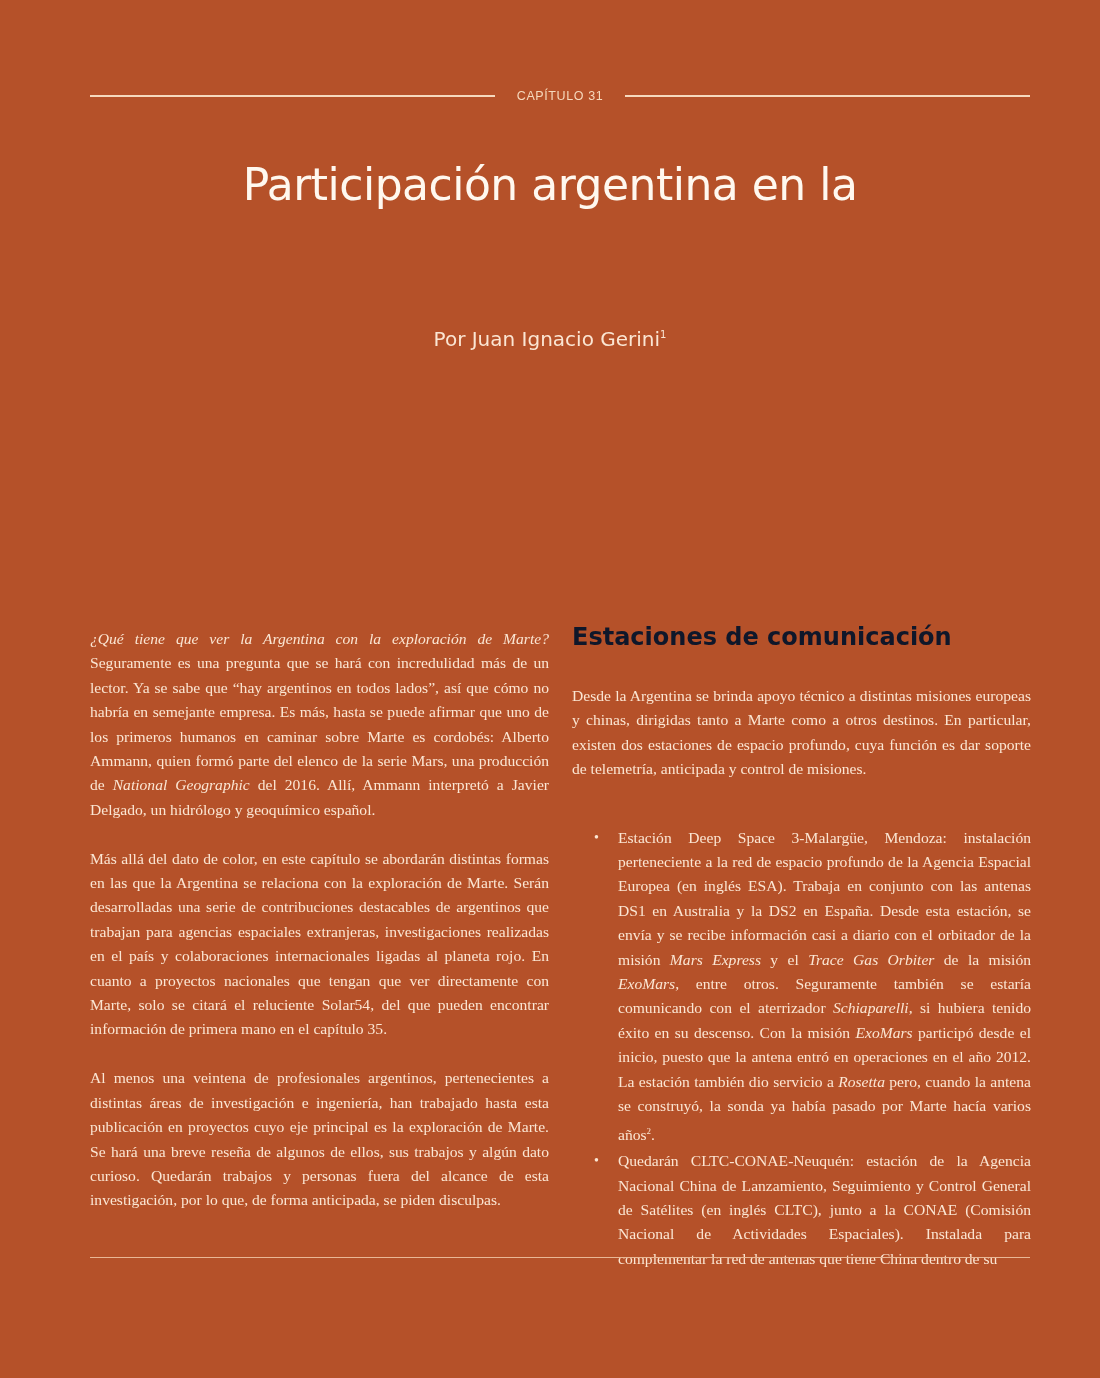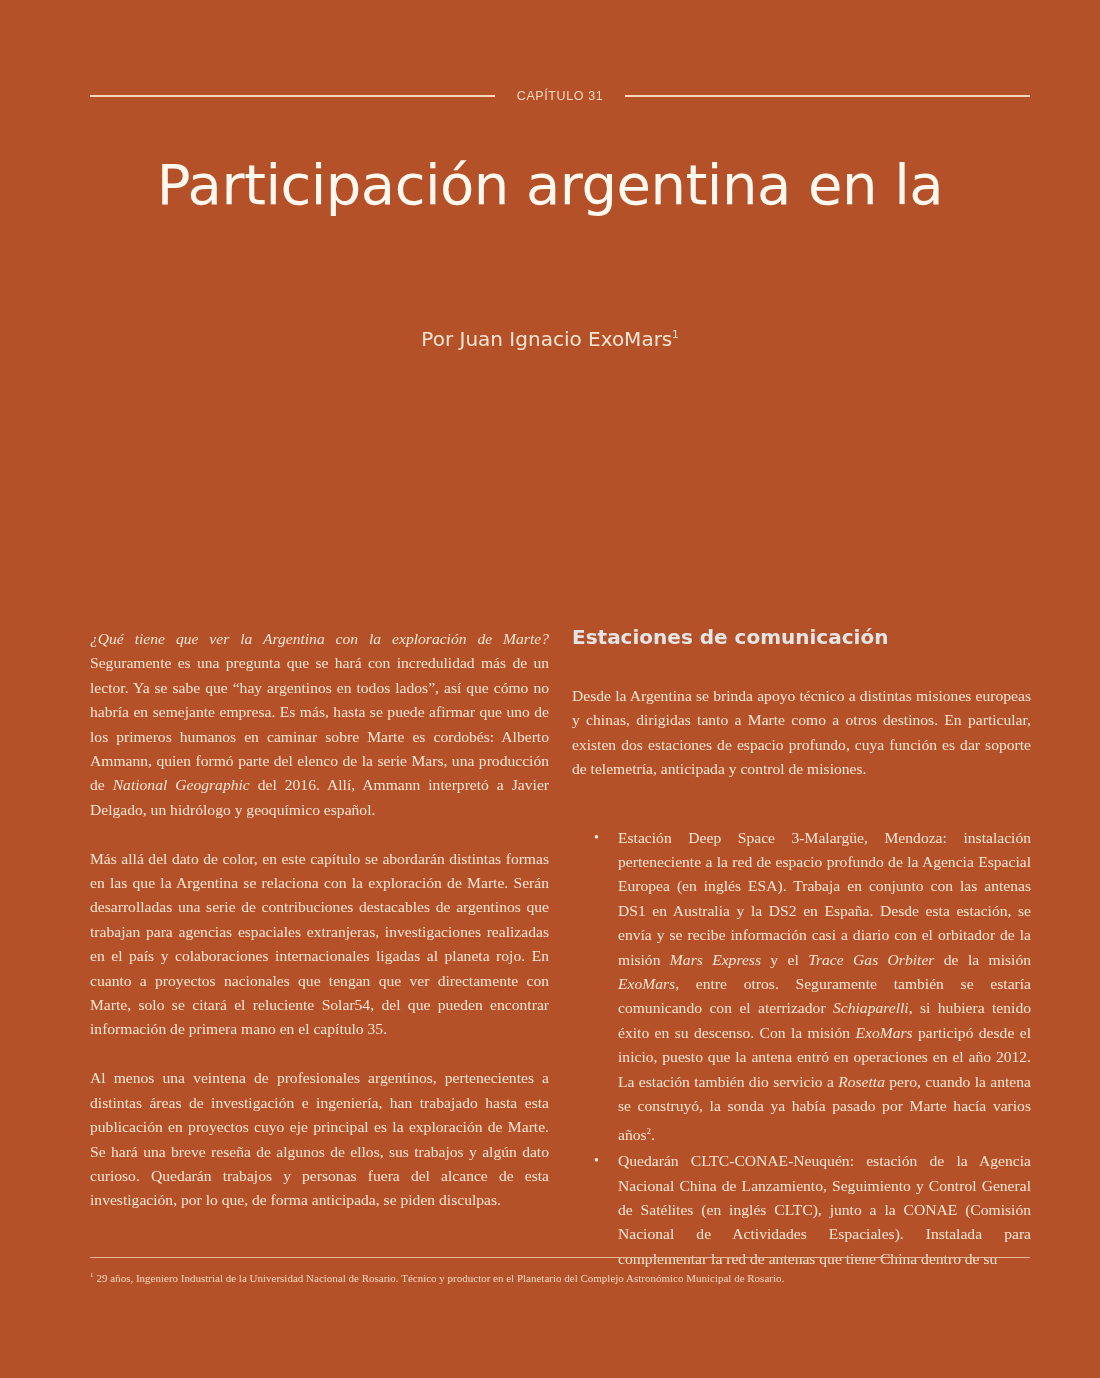--- a/index.html
+++ b/index.html
@@ -16,40 +16,40 @@
   }
   .rule { height:2px; background:#f6d9bd; flex:1; }
   .chapter-label {
     font-family:"Liberation Sans", "DejaVu Sans", sans-serif;
     font-size:12.5px; letter-spacing:0.6px; color:#f6d9bd;
     padding:0 22px; white-space:nowrap;
   }
   .title {
     position:absolute; top:148px; left:0; width:1100px; text-align:center;
     font-family:"DejaVu Sans", "Liberation Sans", sans-serif;
-    font-size:56px; line-height:74px; color:#fff8ef; font-weight:normal;
+    font-size:44px; line-height:74px; color:#fff8ef; font-weight:normal;
     letter-spacing:-0.5px; margin:0;
   }
   .byline {
     position:absolute; top:327px; left:0; width:1100px; text-align:center;
     font-family:"DejaVu Sans", "Liberation Sans", sans-serif;
     font-size:20px; color:#fbe6d3;
   }
   .byline sup { font-size:10px; vertical-align:super; }
   .col {
     position:absolute; top:627px; font-size:15.6px; line-height:24.4px;
     text-align:justify;
   }
   .col-left { left:90px; width:459px; }
   .col-right { left:572px; width:459px; }
   .col p { margin:0 0 24.4px 0; }
   .col p.intro i { font-style:italic; }
   .section-heading {
     font-family:"DejaVu Sans", "Liberation Sans", sans-serif;
-    font-weight:bold; font-size:20px; color:#e5e5e5;
+    font-weight:bold; font-size:24px; color:#0f172a;
     margin:-3px 0 34px 0; line-height:26px;
   }
   .bullets { list-style:none; margin:44px 0 0 0; padding:0; }
   .bullets li { position:relative; padding-left:46px; margin-bottom:2px; }
   .bullets li .dot {
     position:absolute; left:22px; top:0; font-size:14px;
   }
   .bullets b { font-weight:normal; }
   .footer-rule {
     position:absolute; top:1257px; left:90px; width:940px; height:1px; background:#e9b795;
@@ -67,34 +67,33 @@
   <div class="rule"></div>
   <span class="chapter-label">CAPÍTULO 31</span>
   <div class="rule"></div>
 </div>
 
 <h1 class="title">
   <span>Participación argentina en la</span><br>
 </h1>
 
 <div class="byline">
-  <span>Por Juan Ignacio ExoMars</span><sup>1</sup>
+  <span>Por Juan Ignacio Gerini</span><sup>1</sup>
 </div>
 
 <div class="col col-left">
   <p class="intro"><i>¿Qué tiene que ver la Argentina con la exploración de Marte?</i><span> Seguramente es una pregunta que se hará con incredulidad más de un lector. Ya se sabe que “hay argentinos en todos lados”, así que cómo no habría en semejante empresa. Es más, hasta se puede afirmar que uno de los primeros humanos en caminar sobre Marte es cordobés: Alberto Ammann, quien formó parte del elenco de la serie Mars, una producción de </span><i>National Geographic</i><span> del 2016. Allí, Ammann interpretó a Javier Delgado, un hidrólogo y geoquímico español.</span></p>
   <p>Más allá del dato de color, en este capítulo se abordarán distintas formas en las que la Argentina se relaciona con la exploración de Marte. Serán desarrolladas una serie de contribuciones destacables de argentinos que trabajan para agencias espaciales extranjeras, investigaciones realizadas en el país y colaboraciones internacionales ligadas al planeta rojo. En cuanto a proyectos nacionales que tengan que ver directamente con Marte, solo se citará el reluciente Solar54, del que pueden encontrar información de primera mano en el capítulo 35.</p>
   <p>Al menos una veintena de profesionales argentinos, pertenecientes a distintas áreas de investigación e ingeniería, han trabajado hasta esta publicación en proyectos cuyo eje principal es la exploración de Marte. Se hará una breve reseña de algunos de ellos, sus trabajos y algún dato curioso. Quedarán trabajos y personas fuera del alcance de esta investigación, por lo que, de forma anticipada, se piden disculpas.</p>
 </div>
 
 <div class="col col-right">
   <div class="section-heading">Estaciones de comunicación</div>
   <p style="margin-bottom:0">Desde la Argentina se brinda apoyo técnico a distintas misiones europeas y chinas, dirigidas tanto a Marte como a otros destinos. En particular, existen dos estaciones de espacio profundo, cuya función es dar soporte de telemetría, anticipada y control de misiones.</p>
   <ul class="bullets">
     <li><span class="dot">•</span><b>Estación Deep Space 3-Malargüe, Mendoza</b><span>: instalación perteneciente a la red de espacio profundo de la Agencia Espacial Europea (en inglés ESA). Trabaja en conjunto con las antenas DS1 en Australia y la DS2 en España. Desde esta estación, se envía y se recibe información casi a diario con el orbitador de la misión </span><i>Mars Express</i><span> y el </span><i>Trace Gas Orbiter</i><span> de la misión </span><i>ExoMars</i><span>, entre otros. Seguramente también se estaría comunicando con el aterrizador </span><i>Schiaparelli</i><span>, si hubiera tenido éxito en su descenso. Con la misión </span><i>ExoMars</i><span> participó desde el inicio, puesto que la antena entró en operaciones en el año 2012. La estación también dio servicio a </span><i>Rosetta</i><span> pero, cuando la antena se construyó, la sonda ya había pasado por Marte hacía varios años</span><sup style="font-size:9px">2</sup><span>.</span></li>
     <li><span class="dot">•</span><b>Quedarán CLTC-CONAE-Neuquén</b><span>: estación de la Agencia Nacional China de Lanzamiento, Seguimiento y Control General de Satélites (en inglés CLTC), junto a la CONAE (Comisión Nacional de Actividades Espaciales). Instalada para complementar la red de antenas que tiene China dentro de su</span></li>
   </ul>
 </div>
 
 <div class="footer-rule"></div>
 <div class="footnotes">
-  <div><sup>1</sup><span>29 años, Ingeniero Industrial de la Universidad Nacional de Rosario. Técnico y productor en el Planetario del Complejo Astronómico Municipal de Rosario.</span></div>
 </div>
 
 </body></html>

